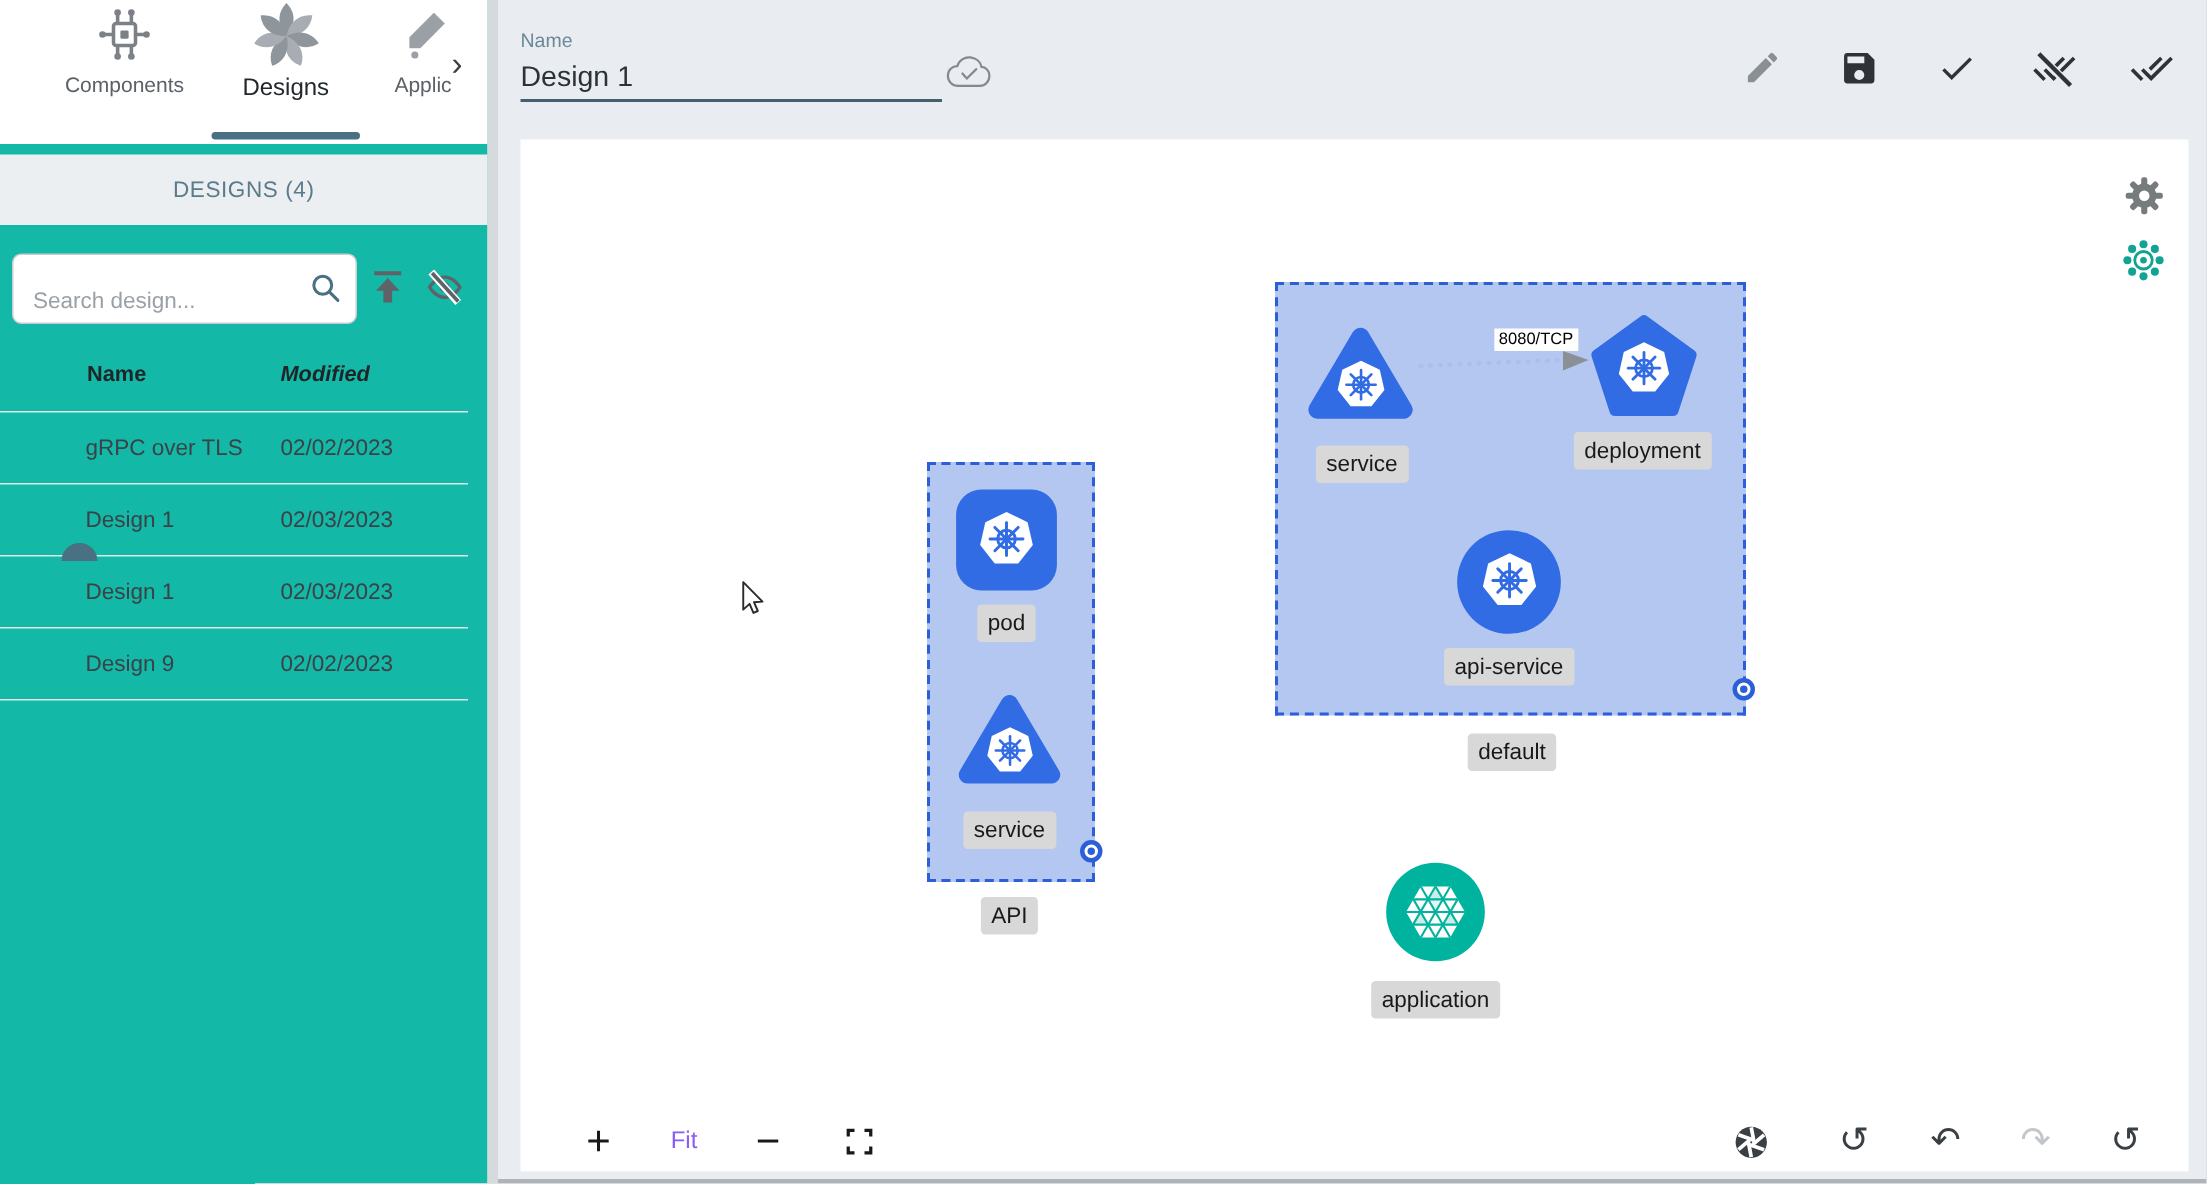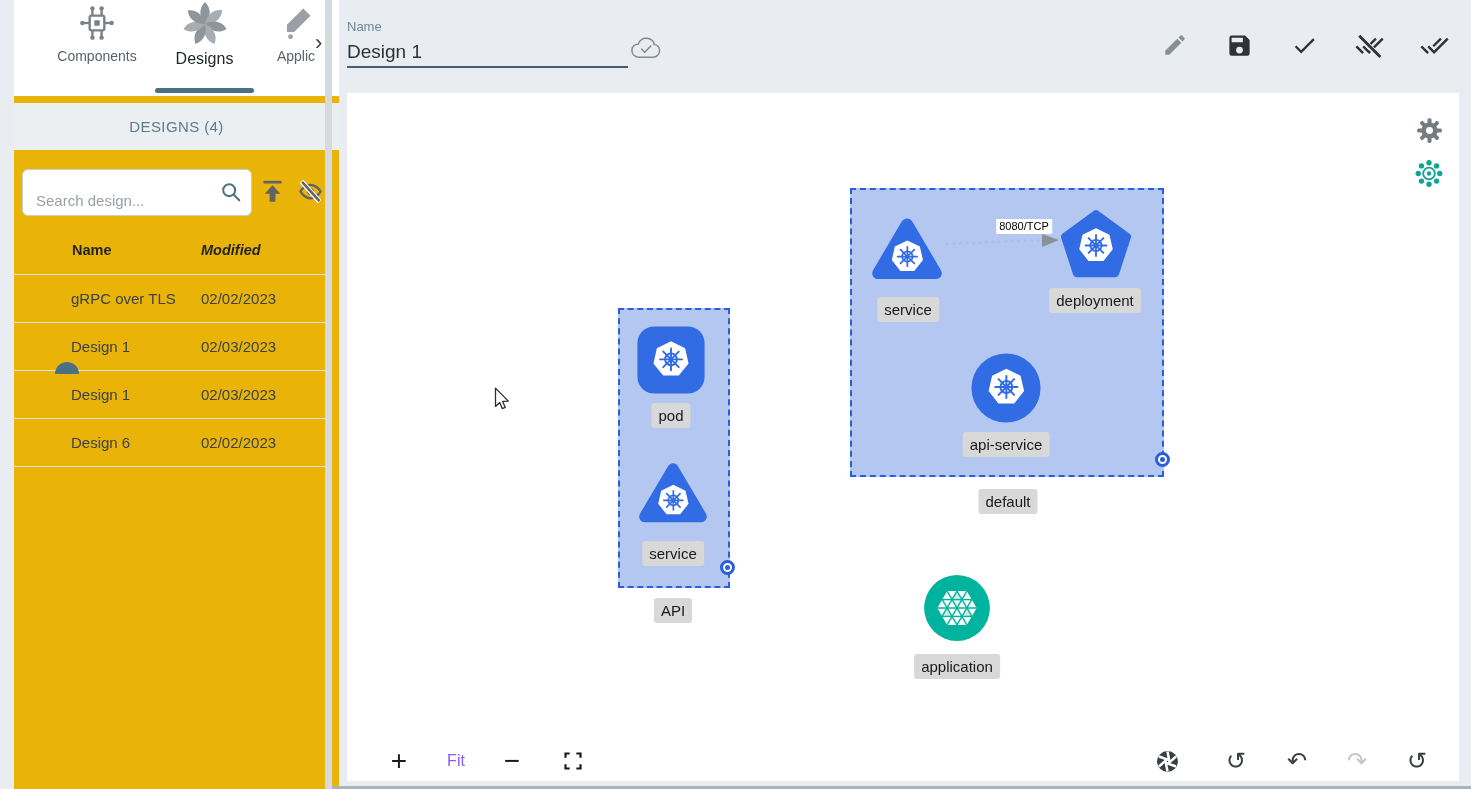--- a/index.html
+++ b/index.html
@@ -3,21 +3,21 @@
 <meta charset="utf-8">
 <style>
   * { margin:0; padding:0; box-sizing:border-box; }
   html,body { background:#cfd4d8; }
   #app {
     position:relative; width:1471px; height:789px; overflow:hidden;
     background:#e9edf1; font-family:"Liberation Sans", sans-serif;
     -webkit-font-smoothing:antialiased;
   }
   
-  .sidebar { position:absolute; left:0; top:0; width:325px; height:789px; background:#eab308;margin-left:14px; }
+  .sidebar { position:absolute; left:0; top:0; width:325px; height:789px; background:#14b8a6; }
   .scroll-strip { position:absolute; left:325px; top:0; width:7px; height:789px; background:#d6dadd; }
   .tabbar { position:absolute; left:0; top:0; width:325px; height:96px; background:#fff; }
   .tab { position:absolute; top:0; height:96px; text-align:center; cursor:pointer; }
   .tab .ticon { display:block; margin:0 auto; }
   .tab .tlabel { display:block; font-size:14px; color:#5a6168; margin-top:2px; }
   .tab.active .tlabel { font-size:16px; color:#22282c; }
   .tab-underline { position:absolute; left:141px; top:88px; width:99px; height:5px; border-radius:3px; background:#4a7083; }
   .tab-chevron { position:absolute; left:301px; top:30px; font-size:22px; color:#3c4146; }
   .panel-header { position:absolute; left:0; top:103px; width:325px; height:47px; background:#eceff1;
     display:flex; align-items:center; justify-content:center; font-size:15px; color:#5b7a8c; letter-spacing:.4px; }
@@ -180,21 +180,21 @@
       </div>
       <div class="trow">
         <span class="c1">Design 1</span>
         <span class="c2">02/03/2023</span>
       </div>
       <div class="trow">
         <span class="c1">Design 1</span>
         <span class="c2">02/03/2023</span>
       </div>
       <div class="trow">
-        <span class="c1">Design 6</span>
+        <span class="c1">Design 9</span>
         <span class="c2">02/02/2023</span>
       </div>
     </div>
     <div class="avatar-peek"></div>
   </div>
   <div class="scroll-strip"></div>
 
   <span class="name-label">Name</span>
   <input class="name-input" type="text" value="Design 1" style="">
   <div class="cloud">

